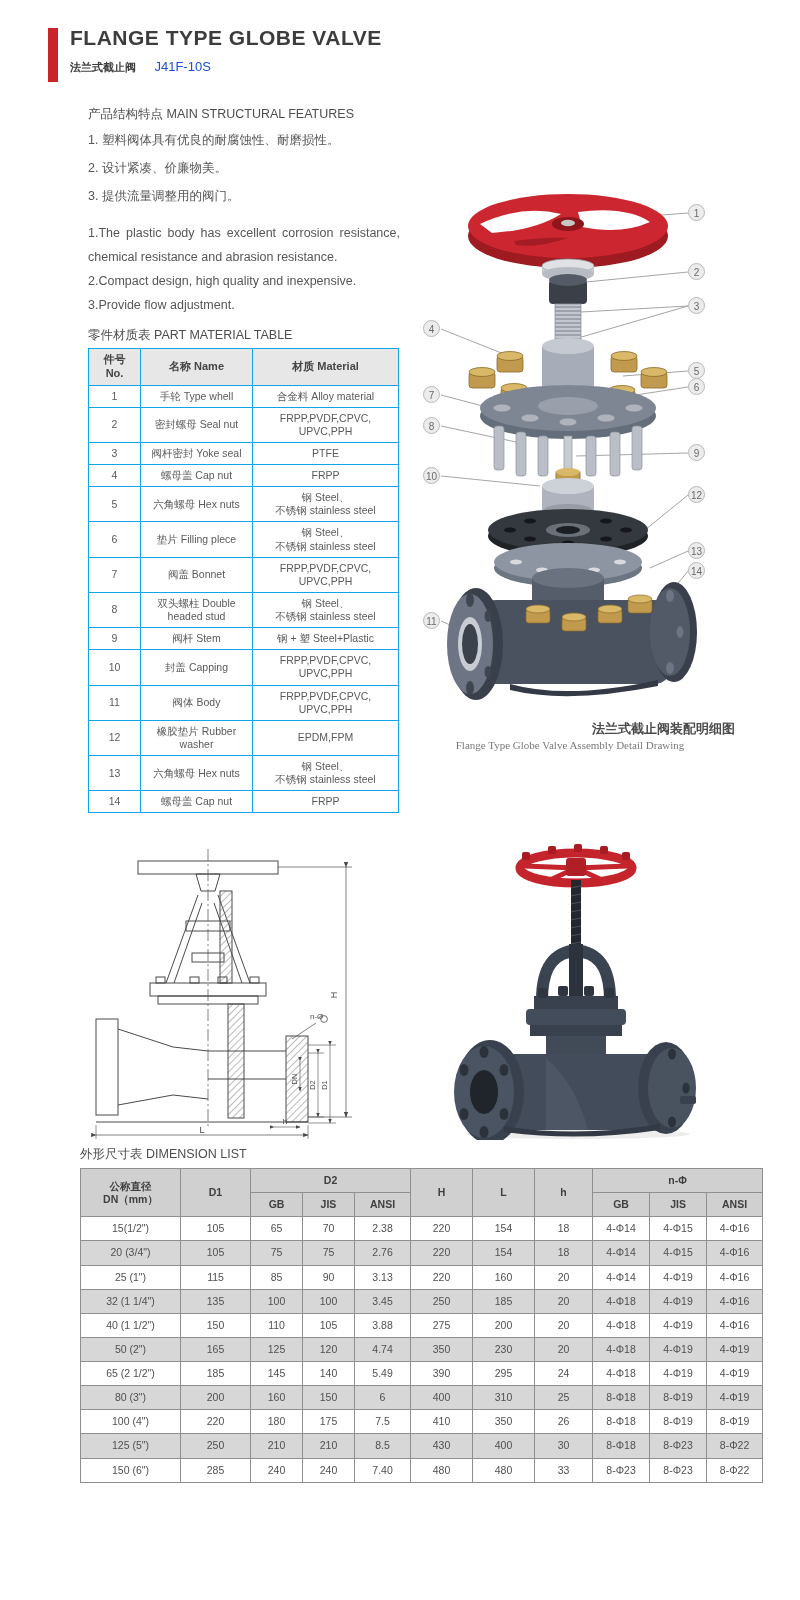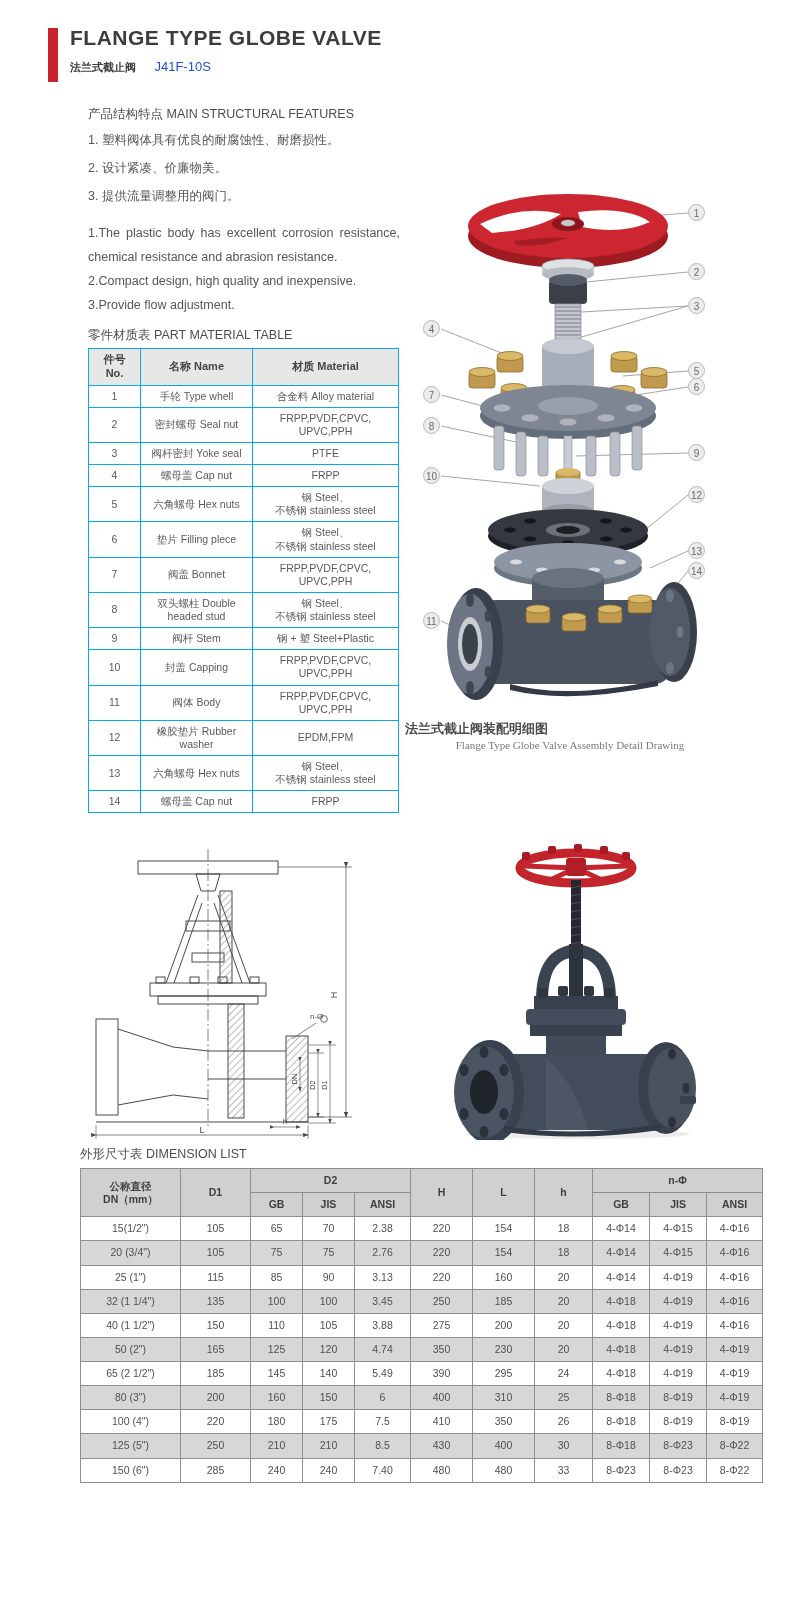--- a/index.html
+++ b/index.html
@@ -32,21 +32,21 @@
   .dt th,.dt td{border:1px solid #8f8f8f;text-align:center;vertical-align:middle;
                 padding:5px 1px;white-space:pre-line;line-height:1.25;}
   .dt th{background:#d0d0d0;color:#3f3f3f;font-weight:bold;}
   .dt tr.stripe td{background:#d7d7d7;}
 
   
   .callout{position:absolute;width:17px;height:17px;border-radius:50%;background:#ececec;
            border:1px solid #b8b8b8;color:#6a6a6a;font-size:10px;line-height:17px;
            text-align:center;box-sizing:border-box;}
 
-  .cap-zh{font-size:13px;font-weight:bold;color:#4b4b4b;text-align:left;width:330px;}
+  .cap-zh{font-size:13px;font-weight:bold;color:#4b4b4b;text-align:right;width:330px;}
   .cap-en{font-size:11px;color:#7a7a7a;text-align:center;width:330px;}
   svg{display:block;}
 </style>
 </head>
 <body>
 
 <div class="page">
 
   <div class="abs red-bar"></div>
   <div class="abs title-en">FLANGE TYPE GLOBE VALVE</div>

